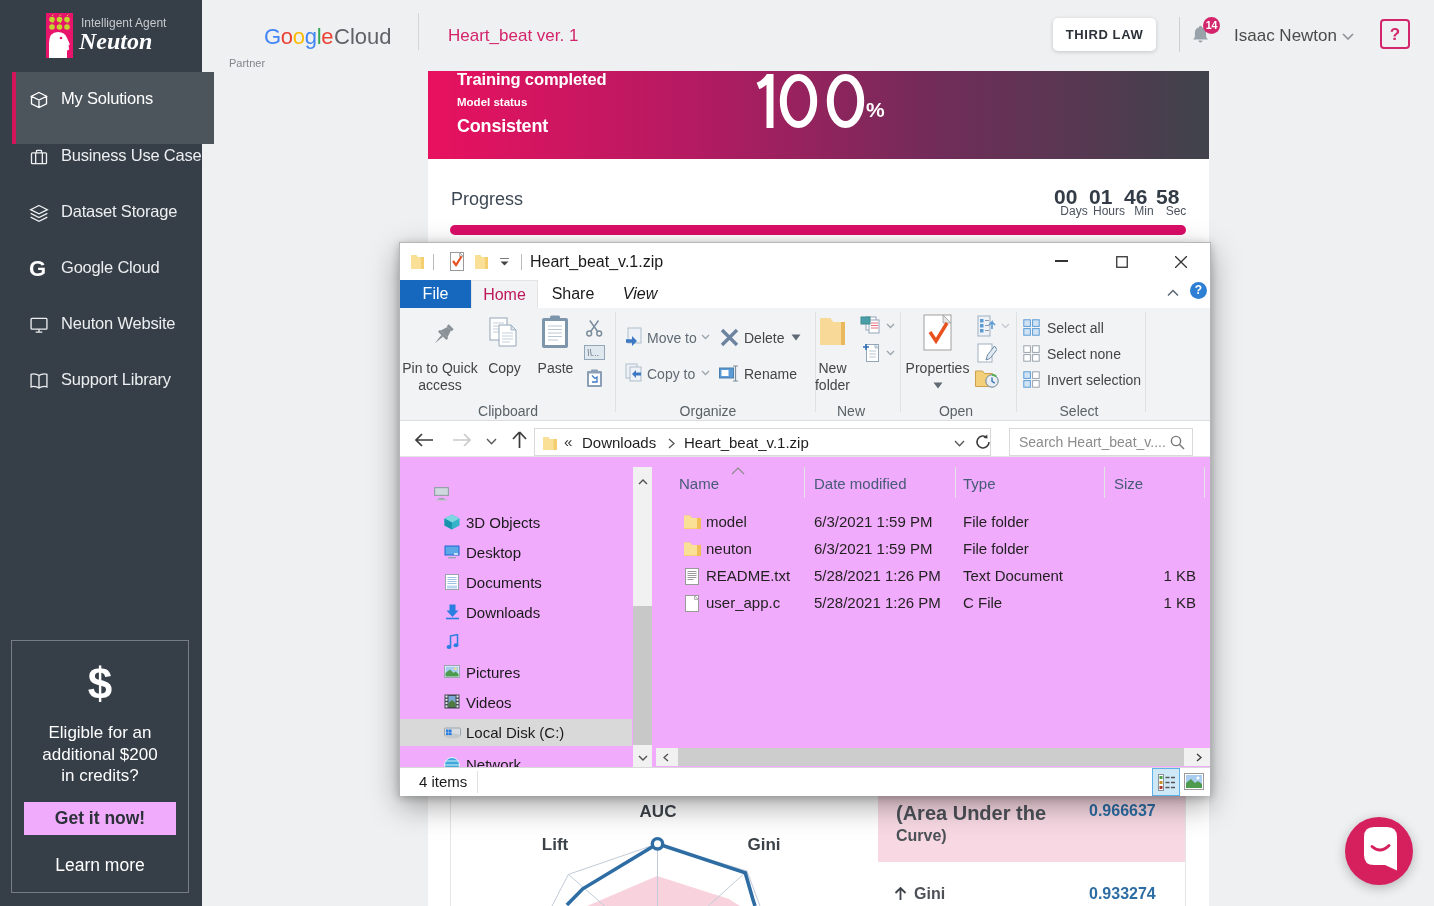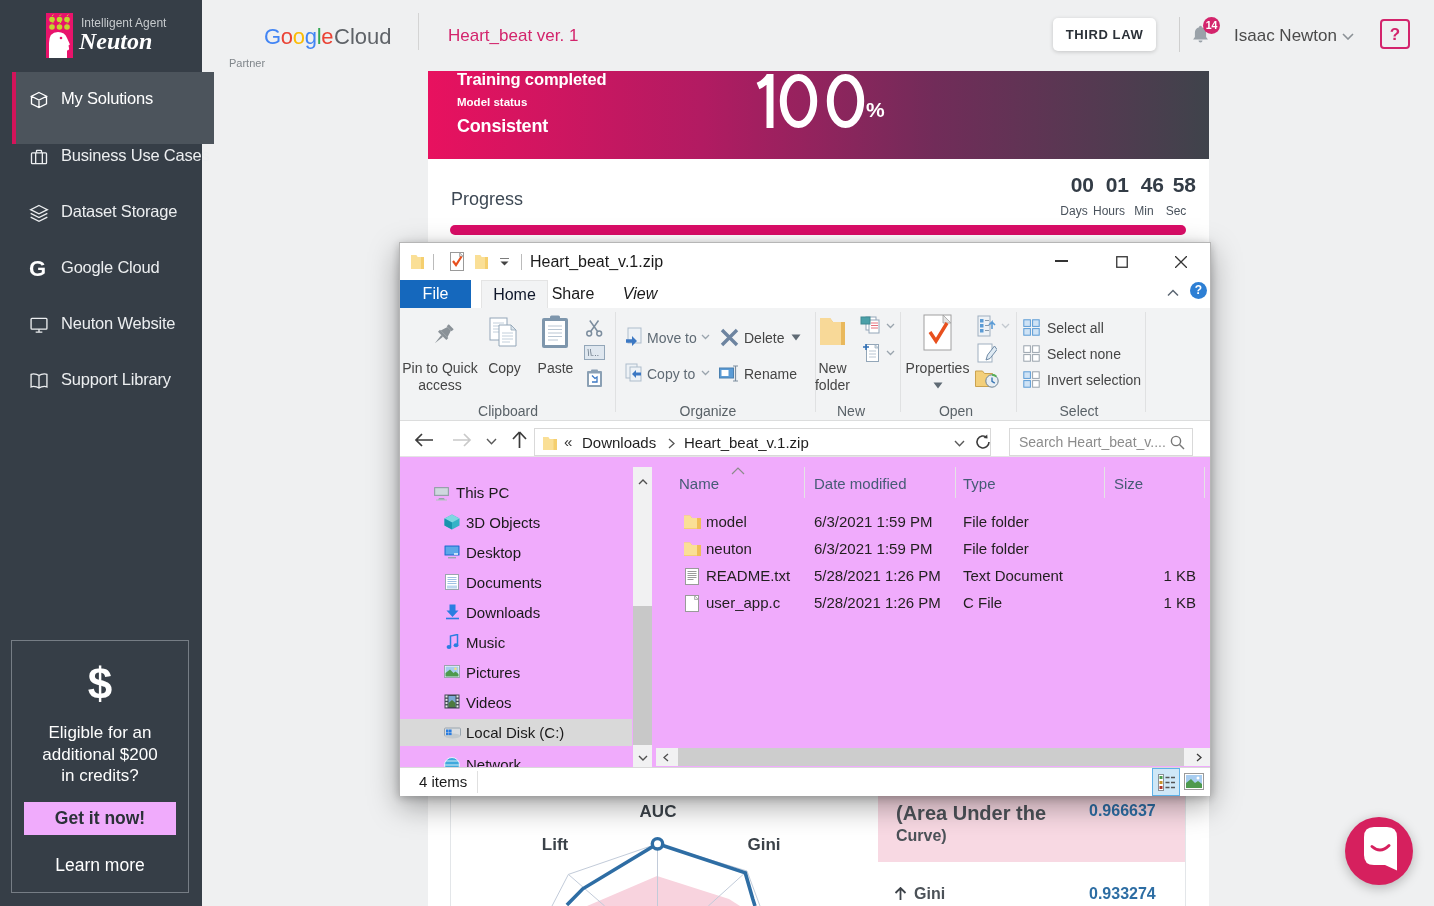--- a/index.html
+++ b/index.html
@@ -34,21 +34,21 @@
   #help-btn { position:absolute; left:1380px; top:19px; width:30px; height:30px; border:2px solid #d3246c; border-radius:4px; color:#d3246c; font-size:17px; font-weight:bold; text-align:center; line-height:27px; }
 
   
   #card { position:absolute; left:428px; top:71px; width:781px; height:835px; background:#fff; }
   #banner { position:absolute; left:0; top:0; width:781px; height:88px; background:linear-gradient(90deg,#e8115f 0%, #b21b62 35%, #712c59 65%, #3f434b 100%); color:#fff; }
   #banner .b1 { position:absolute; left:29px; top:-1.5px; font-size:16.5px; font-weight:bold; letter-spacing:-0.1px; }
   #banner .b2 { position:absolute; left:29px; top:25px; font-size:11.5px; font-weight:bold; }
   #banner .b3 { position:absolute; left:29px; top:45px; font-size:18px; font-weight:bold; letter-spacing:-0.2px; }
   #banner .pctsign { position:absolute; left:438px; top:27px; font-size:21px; font-weight:bold; }
   #prog-label { position:absolute; left:23px; top:118px; font-size:18px; color:#3d4854; }
-  .cd-num { position:absolute; top:102px; font-size:21px; font-weight:bold; color:#333c46; width:40px; text-align:right; }
+  .cd-num { position:absolute; top:114px; font-size:21px; font-weight:bold; color:#333c46; width:40px; text-align:left; }
   .cd-lab { position:absolute; top:133px; font-size:12px; color:#49525c; width:40px; text-align:center; }
   #prog-bar { position:absolute; left:22px; top:154px; width:736px; height:10px; border-radius:5px; background:#da0d67; }
 
   
   #mbox-l { position:absolute; left:22px; top:692px; width:1px; height:143px; background:#e3e6e9; }
   #mbox-r { position:absolute; left:757px; top:692px; width:1px; height:143px; background:#e3e6e9; }
   #m-auc { position:absolute; left:210px; top:731px; width:40px; text-align:center; font-size:17px; font-weight:bold; color:#3b4249; }
   #m-lift { position:absolute; left:107px; top:764px; width:40px; text-align:center; font-size:17px; font-weight:bold; color:#3b4249; }
   #m-gini { position:absolute; left:316px; top:764px; width:40px; text-align:center; font-size:17px; font-weight:bold; color:#3b4249; }
   #pinkrow { position:absolute; left:450px; top:709px; width:307px; height:82px; background:#f8d9e3; }
@@ -57,21 +57,21 @@
   #pr-v1 { position:absolute; left:661px; top:731px; font-size:16px; font-weight:bold; color:#2d6da3; }
   #gini-t { position:absolute; left:468px; top:814px; font-size:16px; font-weight:bold; color:#4c5258; }
   #gini-v { position:absolute; left:661px; top:814px; font-size:16px; font-weight:bold; color:#2d6da3; }
 
   
   #explorer { position:absolute; left:399px; top:242px; width:812px; height:554px; background:#fff; border:1px solid #b6b6b6; box-shadow:0 10px 28px rgba(0,0,0,0.35), 0 2px 8px rgba(0,0,0,0.22); }
   #exp-title { position:absolute; left:0; top:0; width:100%; height:38px; background:#fff; }
   #exp-tabs { position:absolute; left:0; top:37px; width:100%; height:28px; background:#fff; }
   .tab { position:absolute; top:0; height:28px; font-size:16px; text-align:center; line-height:28px; }
   #tab-file { left:0; width:71px; background:#1568bd; color:#fff; }
-  #tab-home { left:71px; width:67px; background:#f2f3f4; color:#0f172a; border:1px solid #e4e4e4; border-bottom:none;margin-left:10px; }
+  #tab-home { left:71px; width:67px; background:#f2f3f4; color:#be185d; border:1px solid #e4e4e4; border-bottom:none; }
   #tab-share { left:138px; width:70px; color:#1a1a1a; }
   #tab-view { left:208px; width:64px; color:#1a1a1a;font-style:italic; }
   #exp-ribbon { position:absolute; left:0; top:65px; width:100%; height:113px; background:#f2f3f4; border-bottom:1px solid #dcdddd; }
   .rib-lab { position:absolute; top:95px; font-size:14px; color:#5a6268; text-align:center; }
   .rib-div { position:absolute; top:4px; width:1px; height:100px; background:#e0e1e2; }
   .rib-txt { font-size:14px; color:#454545; position:absolute; white-space:nowrap; }
   #exp-addr { position:absolute; left:0; top:178px; width:100%; height:36px; background:#fff; border-bottom:1px solid #e4e4e4; }
   .addr-box { position:absolute; top:7px; height:28px; border:1px solid #d9d9d9; background:#fff; }
   #exp-main { position:absolute; left:0; top:214px; width:100%; height:310px; background:#f0abfc; overflow:hidden; }
   .tree-row { position:absolute; left:0; width:232px; height:30px; font-size:15px; color:#1a1a1a; }
@@ -536,21 +536,20 @@
       <div class="file-row" style="left:563px;top:137px;">C File</div>
       <div class="file-row" style="left:763px;top:137px;width:33px;text-align:right;">1 KB</div>
 
       <div class="abs" style="left:0;top:261.5px;width:232px;height:27px;background:#d9d9d9;"></div>
       <svg class="abs" style="left:33px;top:29px;" width="17" height="15" viewBox="0 0 17 15">
         <rect x="1" y="1" width="15" height="9" rx="0.5" fill="#96a1aa"></rect>
         <rect x="2.2" y="2.2" width="12.6" height="6.6" fill="#cfd8de"></rect>
         <path d="M6,12 h5 l1,2 h-7 Z" fill="#96a1aa"></path>
         <rect x="3" y="13.4" width="11" height="1.2" fill="#b9c1c7"></rect>
       </svg>
-      <div class="tree-row" style="left:56px;top:27px;">This PC</div>
       <svg class="abs" style="left:44px;top:57px;" width="16" height="16" viewBox="0 0 16 16">
         <path d="M8,0.5 L15.5,4.5 V11.5 L8,15.5 L0.5,11.5 V4.5 Z" fill="#35b3c7"></path>
         <path d="M8,0.5 L15.5,4.5 L8,8.5 L0.5,4.5 Z" fill="#7fd6e2"></path>
         <path d="M8,8.5 V15.5 L0.5,11.5 V4.5 Z" fill="#1993ad"></path>
       </svg>
       <div class="tree-row" style="left:66px;top:57px;">3D Objects</div>
       <svg class="abs" style="left:44px;top:88px;" width="16" height="14" viewBox="0 0 16 14">
         <rect x="0.5" y="0.5" width="15" height="10" rx="0.5" fill="#1e6fd0"></rect>
         <rect x="1.6" y="1.6" width="12.8" height="7.8" fill="#5ca7e8"></rect>
         <rect x="10" y="8" width="4" height="2" fill="#fff" opacity="0.7"></rect>
@@ -568,21 +567,20 @@
       <svg class="abs" style="left:45px;top:147px;" width="15" height="16" viewBox="0 0 15 16">
         <path d="M7.5,0.5 V9 M7.5,13 L1.5,6.5 H4.5 V0.5 H10.5 V6.5 H13.5 Z" fill="#2a7de1"></path>
         <path d="M1,14.5 h13" stroke="#2a7de1" stroke-width="1.6"></path>
       </svg>
       <div class="tree-row" style="left:66px;top:147px;">Downloads</div>
       <svg class="abs" style="left:46px;top:177px;" width="13" height="16" viewBox="0 0 13 16">
         <path d="M4.5,12.8 V2 L11.5,0.5 V11.3" fill="none" stroke="#2a7de1" stroke-width="1.5"></path>
         <ellipse cx="3" cy="13" rx="2.4" ry="2" fill="#2a7de1"></ellipse>
         <ellipse cx="10" cy="11.3" rx="2.4" ry="2" fill="#2a7de1"></ellipse>
       </svg>
-      <div class="tree-row" style="left:66px;top:177px;">Music</div>
       <svg class="abs" style="left:44px;top:208px;" width="16" height="13" viewBox="0 0 16 13">
         <rect x="0.5" y="0.5" width="15" height="12" fill="#fff" stroke="#9aa5ae"></rect>
         <rect x="1.5" y="1.5" width="13" height="10" fill="#a8cdf0"></rect>
         <path d="M1.5,8 L6,4.5 L9.5,8 L11.5,6.5 L14.5,9 V11.5 H1.5 Z" fill="#4e9a4e"></path>
         <circle cx="11.5" cy="3.8" r="1.3" fill="#f6e27a"></circle>
       </svg>
       <div class="tree-row" style="left:66px;top:207px;">Pictures</div>
       <svg class="abs" style="left:44px;top:237px;" width="16" height="15" viewBox="0 0 16 15">
         <rect x="0.5" y="0.5" width="15" height="14" fill="#3f4850"></rect>
         <g fill="#e8eaec">

